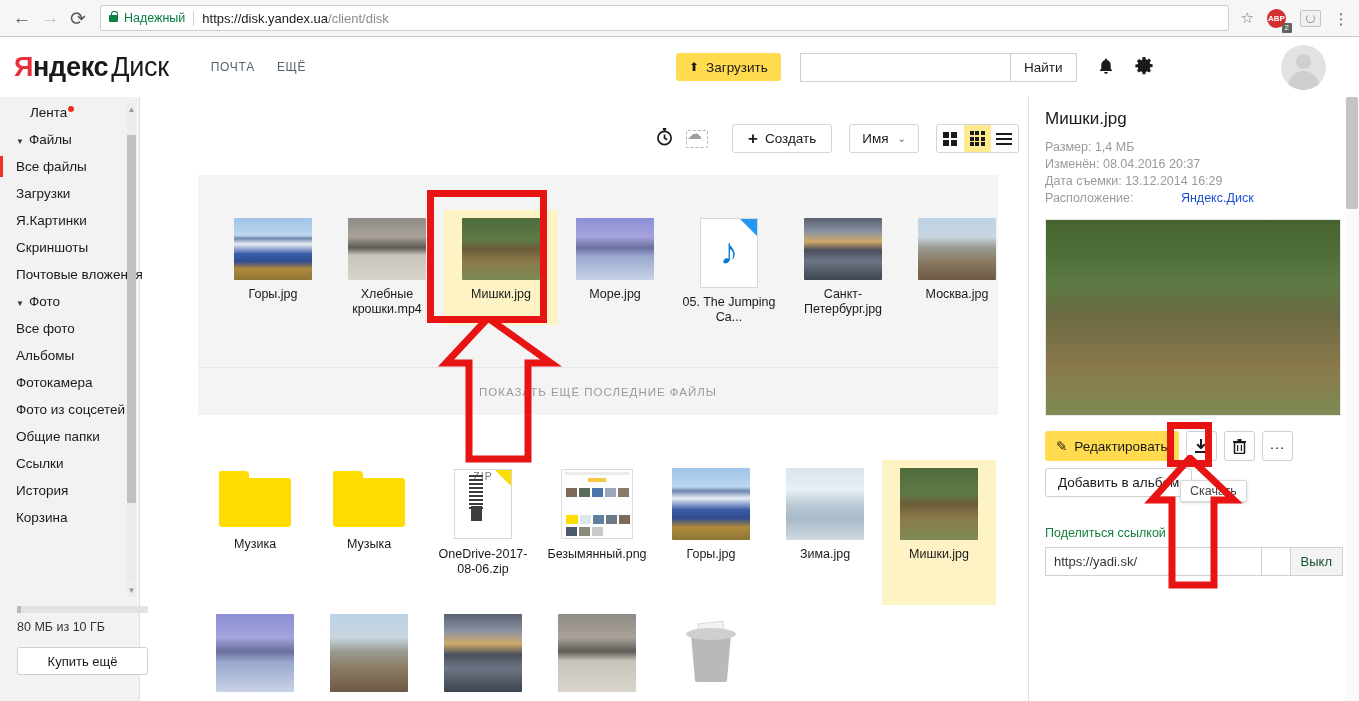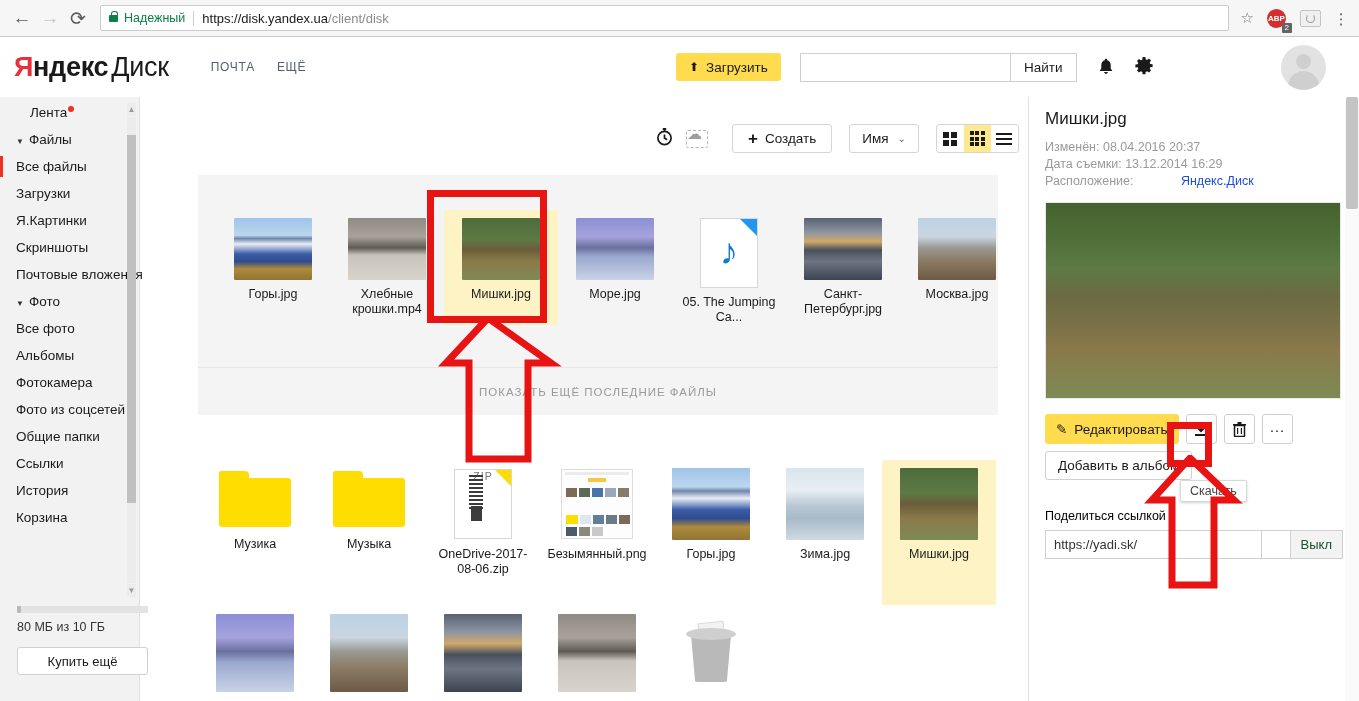--- a/index.html
+++ b/index.html
@@ -237,21 +237,21 @@
   .album-btn {
     margin-top: 7px; height: 29px; background: #fff; border: 1px solid #d0d0d0;
     border-radius: 3px; padding: 0 12px; font-size: 13.5px; color: #1a1a1a;
     cursor: pointer; font-family: "Liberation Sans", sans-serif;
   }
   .tooltip {
     position: absolute; left: 151px; top: 383px; background: #fff;
     border: 1px solid #d8d8d8; box-shadow: 0 1px 3px rgba(0,0,0,.18);
     padding: 3px 9px; font-size: 12.5px; color: #444; border-radius: 2px;
   }
-  .share-label { margin-top: 29px; font-size: 12.5px; color: #000000; }
+  .share-label { margin-top: 29px; font-size: 12.5px; color: #15803d; }
   .share-row { margin-top: 7px; display: flex; height: 29px; }
   .share-input {
     width: 223px; height: 29px; border: 1px solid #d0d0d0; border-right: none;
     padding: 0 8px; font-size: 13px; color: #333; outline: none; background: #fff;
     font-family: "Liberation Sans", sans-serif;
   }
   .share-toggle { width: 30px; height: 29px; border: 1px solid #d0d0d0; background: #fff; }
   .share-off {
     height: 29px; border: 1px solid #d0d0d0; border-left: none; background: #f3f3f3;
     padding: 0 10px; font-size: 13px; color: #14532d; cursor: pointer;
@@ -575,20 +575,21 @@
             <span class="can"></span>
             <span class="lid"></span>
         </div>
       </div>
     </div>
   </div>
 
   <div class="detail">
     <div class="d-title">Мишки.jpg</div>
     <div class="d-meta">
+      <div>Размер: 1,4 МБ</div>
       <div>Изменён: 08.04.2016 20:37</div>
       <div>Дата съемки: 13.12.2014 16:29</div>
       <div><span>Расположение: </span><span class="lnk">Яндекс.Диск</span></div>
     </div>
     <div class="preview" style="background:linear-gradient(#46632f 0%,#4f6e38 18%,#5d7a45 33%,#6b6a42 48%,#7a7048 62%,#8a7a4a 76%,#7d8a55 100%)"></div>
 
     <div class="d-actions">
       <button class="edit-btn">
         <span>✎</span>
         <span>Редактировать</span>

